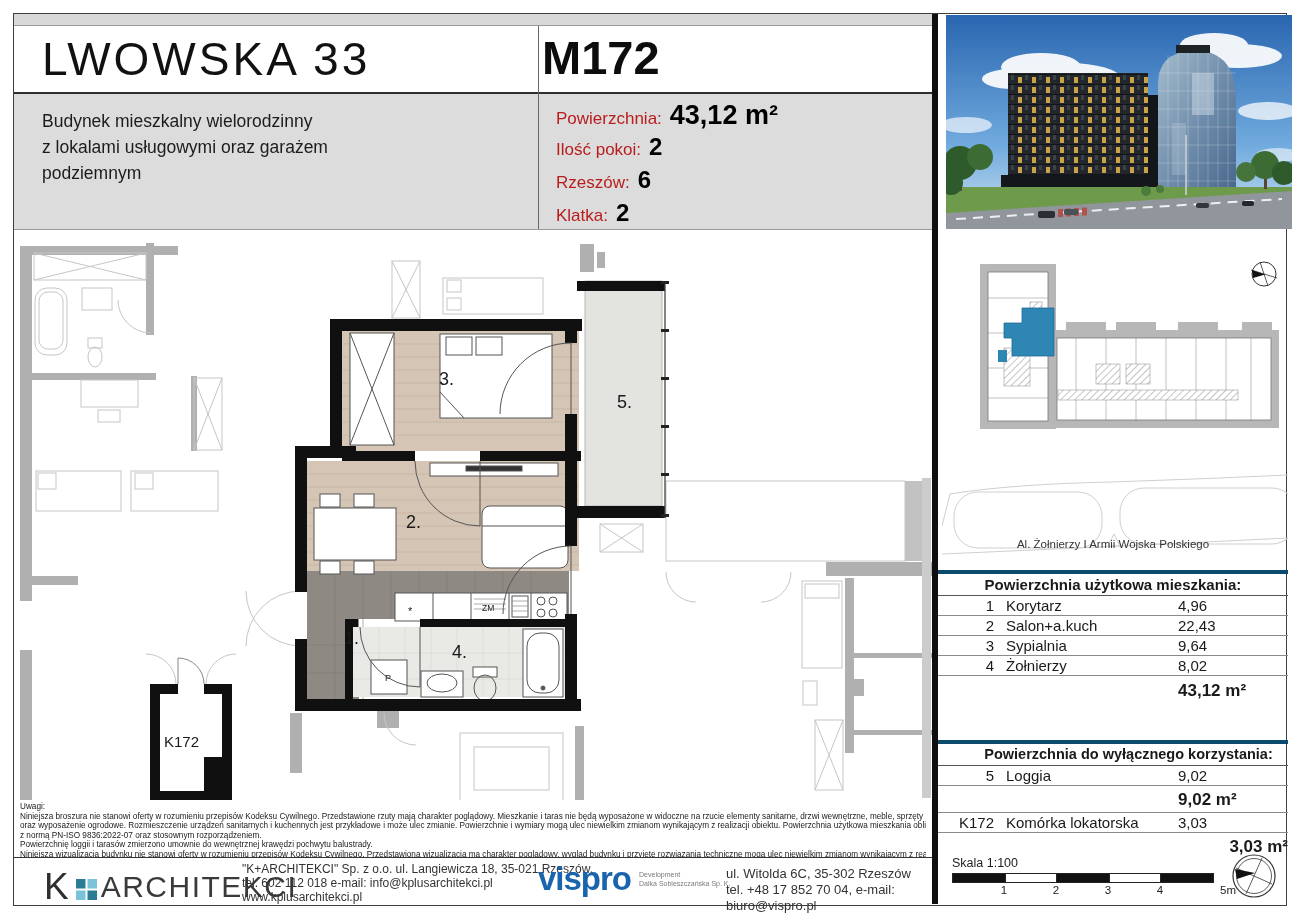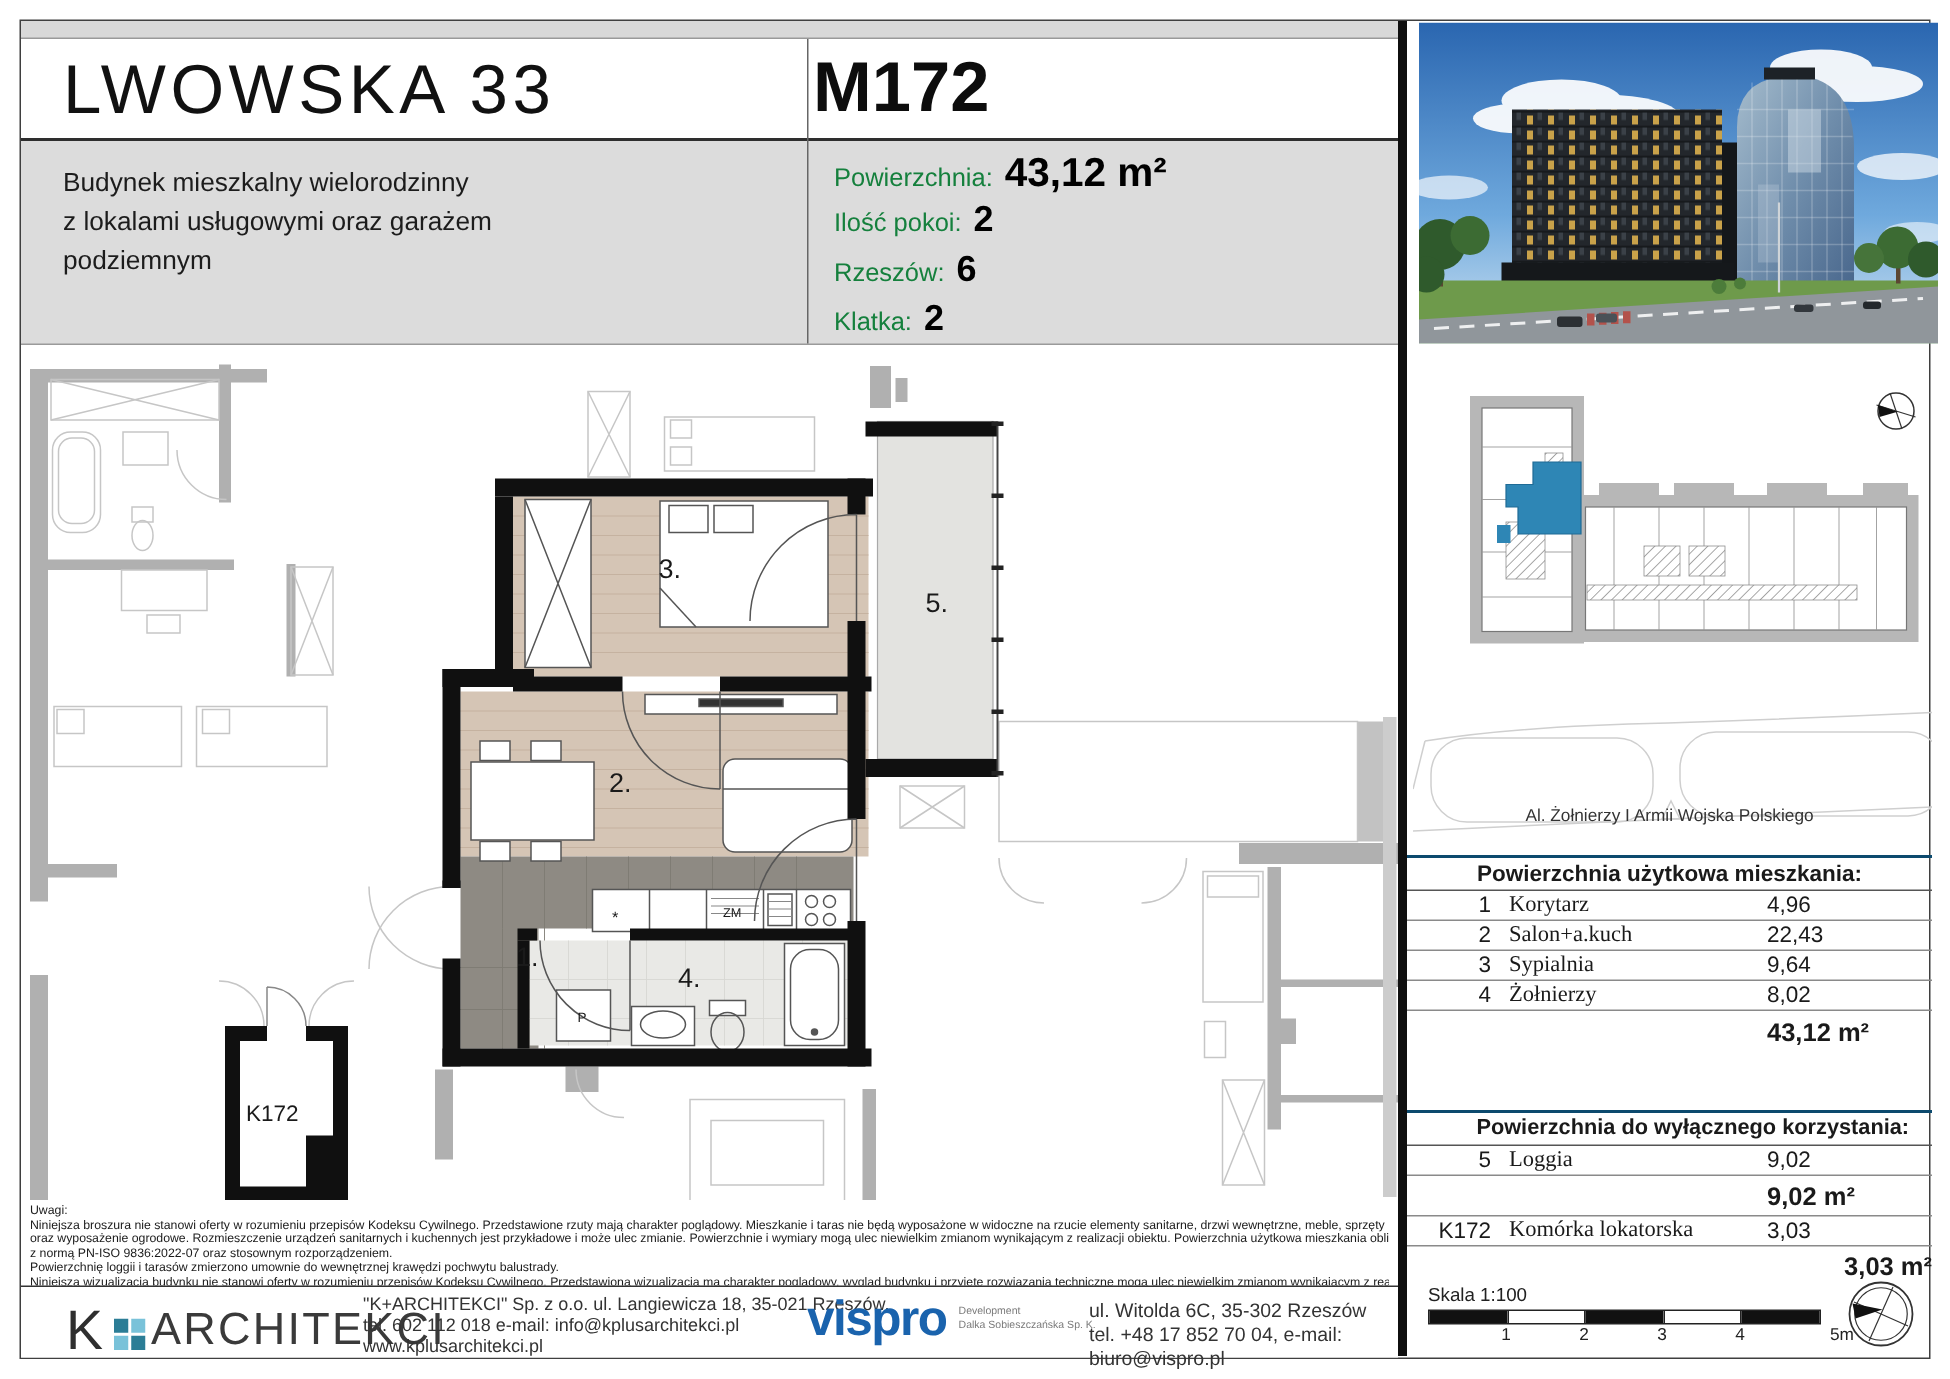--- a/index.html
+++ b/index.html
@@ -12,21 +12,21 @@
   
   .topstrip{left:0;top:0;width:918px;height:11px;background:#d8d8d8;border-bottom:1px solid #999;}
   .titleband{left:0;top:12px;width:918px;height:66px;background:#fff;border-bottom:2px solid #2e2e2e;}
   .proj-title{left:28px;top:6px;font-size:46px;letter-spacing:3px;color:#111;}
   .unit-title{left:528px;top:4px;font-size:47px;font-weight:bold;color:#0d0d0d;}
   .infoband{left:0;top:80px;width:918px;height:135px;background:#dcdcdc;border-bottom:1px solid #9a9a9a;}
   .vline{left:524px;top:12px;width:1px;height:203px;background:#666;}
   .desc{left:28px;top:14px;width:460px;font-size:17.5px;line-height:26px;color:#1c1c1c;}
   .specs{left:542px;top:6px;font-size:17px;}
   .spec-row{height:33px;display:flex;align-items:baseline;}
-  .spec-label{color:#15803d;}
+  .spec-label{color:#b91c1c;}
   .spec-val{font-weight:bold;font-size:24px;margin-left:8px;color:#000;}
   .spec-val.big{font-size:27px;}
 
   
   .plan{left:0;top:216px;width:918px;height:570px;}
 
   
   .notes{left:6px;top:788px;width:906px;font-size:8.2px;line-height:9.6px;color:#1a1a1a;}
   .notes div{white-space:nowrap;overflow:hidden;}
 
@@ -44,27 +44,27 @@
 
   
   .panel{left:918px;top:0;width:356px;height:890px;border-left:6px solid #0f0f0f;box-sizing:border-box;}
   .photo{left:8px;top:1px;width:346px;height:214px;}
   .keyplan{left:8px;top:224px;width:346px;height:222px;}
   .roads{left:4px;top:450px;width:346px;height:92px;}
   .street{left:0;top:524px;width:100%;text-align:center;font-size:11.5px;color:#333;}
 
   .ptable{position:absolute;width:100%;font-size:15px;color:#1a1a1a;}
   .pt-head{font-weight:bold;text-align:center;font-size:15px;height:21px;line-height:21px;
-           border-top:2px solid #0c4a6e;border-bottom:1px solid #555;}
+           border-top:4px solid #0c4a6e;border-bottom:1px solid #555;}
   .pt-head.small{font-size:14.5px;padding-left:31px;}
   .pt-row{display:grid;grid-template-columns:66px 1fr 112px;height:19px;line-height:19px;
           border-bottom:1px solid #8a8a8a;}
   .pt-row.topline{border-top:1px solid #8a8a8a;margin-top:-1px;}
   .pt-no{text-align:right;padding-right:10px;}
-  .pt-name{padding-left:2px;font-family:Liberation Serif, serif;}
+  .pt-name{padding-left:2px;}
   .pt-val{padding-left:2px;}
   .pt-total{display:grid;grid-template-columns:66px 1fr 112px;height:30px;line-height:30px;}
   .pt-total .pt-val{font-weight:bold;font-size:17px;}
 
   .scalewrap{left:14px;top:842px;width:270px;}
   .scale-label{font-size:12.5px;color:#222;margin-bottom:3px;}
   .scale-strip{position:relative;width:260px;height:8px;border:1px solid #222;display:flex;}
   .seg{width:52px;height:100%;}
   .seg.b{background:#111;} .seg.w{background:#fff;border-left:1px solid #222;border-right:1px solid #222;box-sizing:border-box;}
   .ticks{position:relative;width:260px;height:14px;font-size:11.5px;color:#222;}

